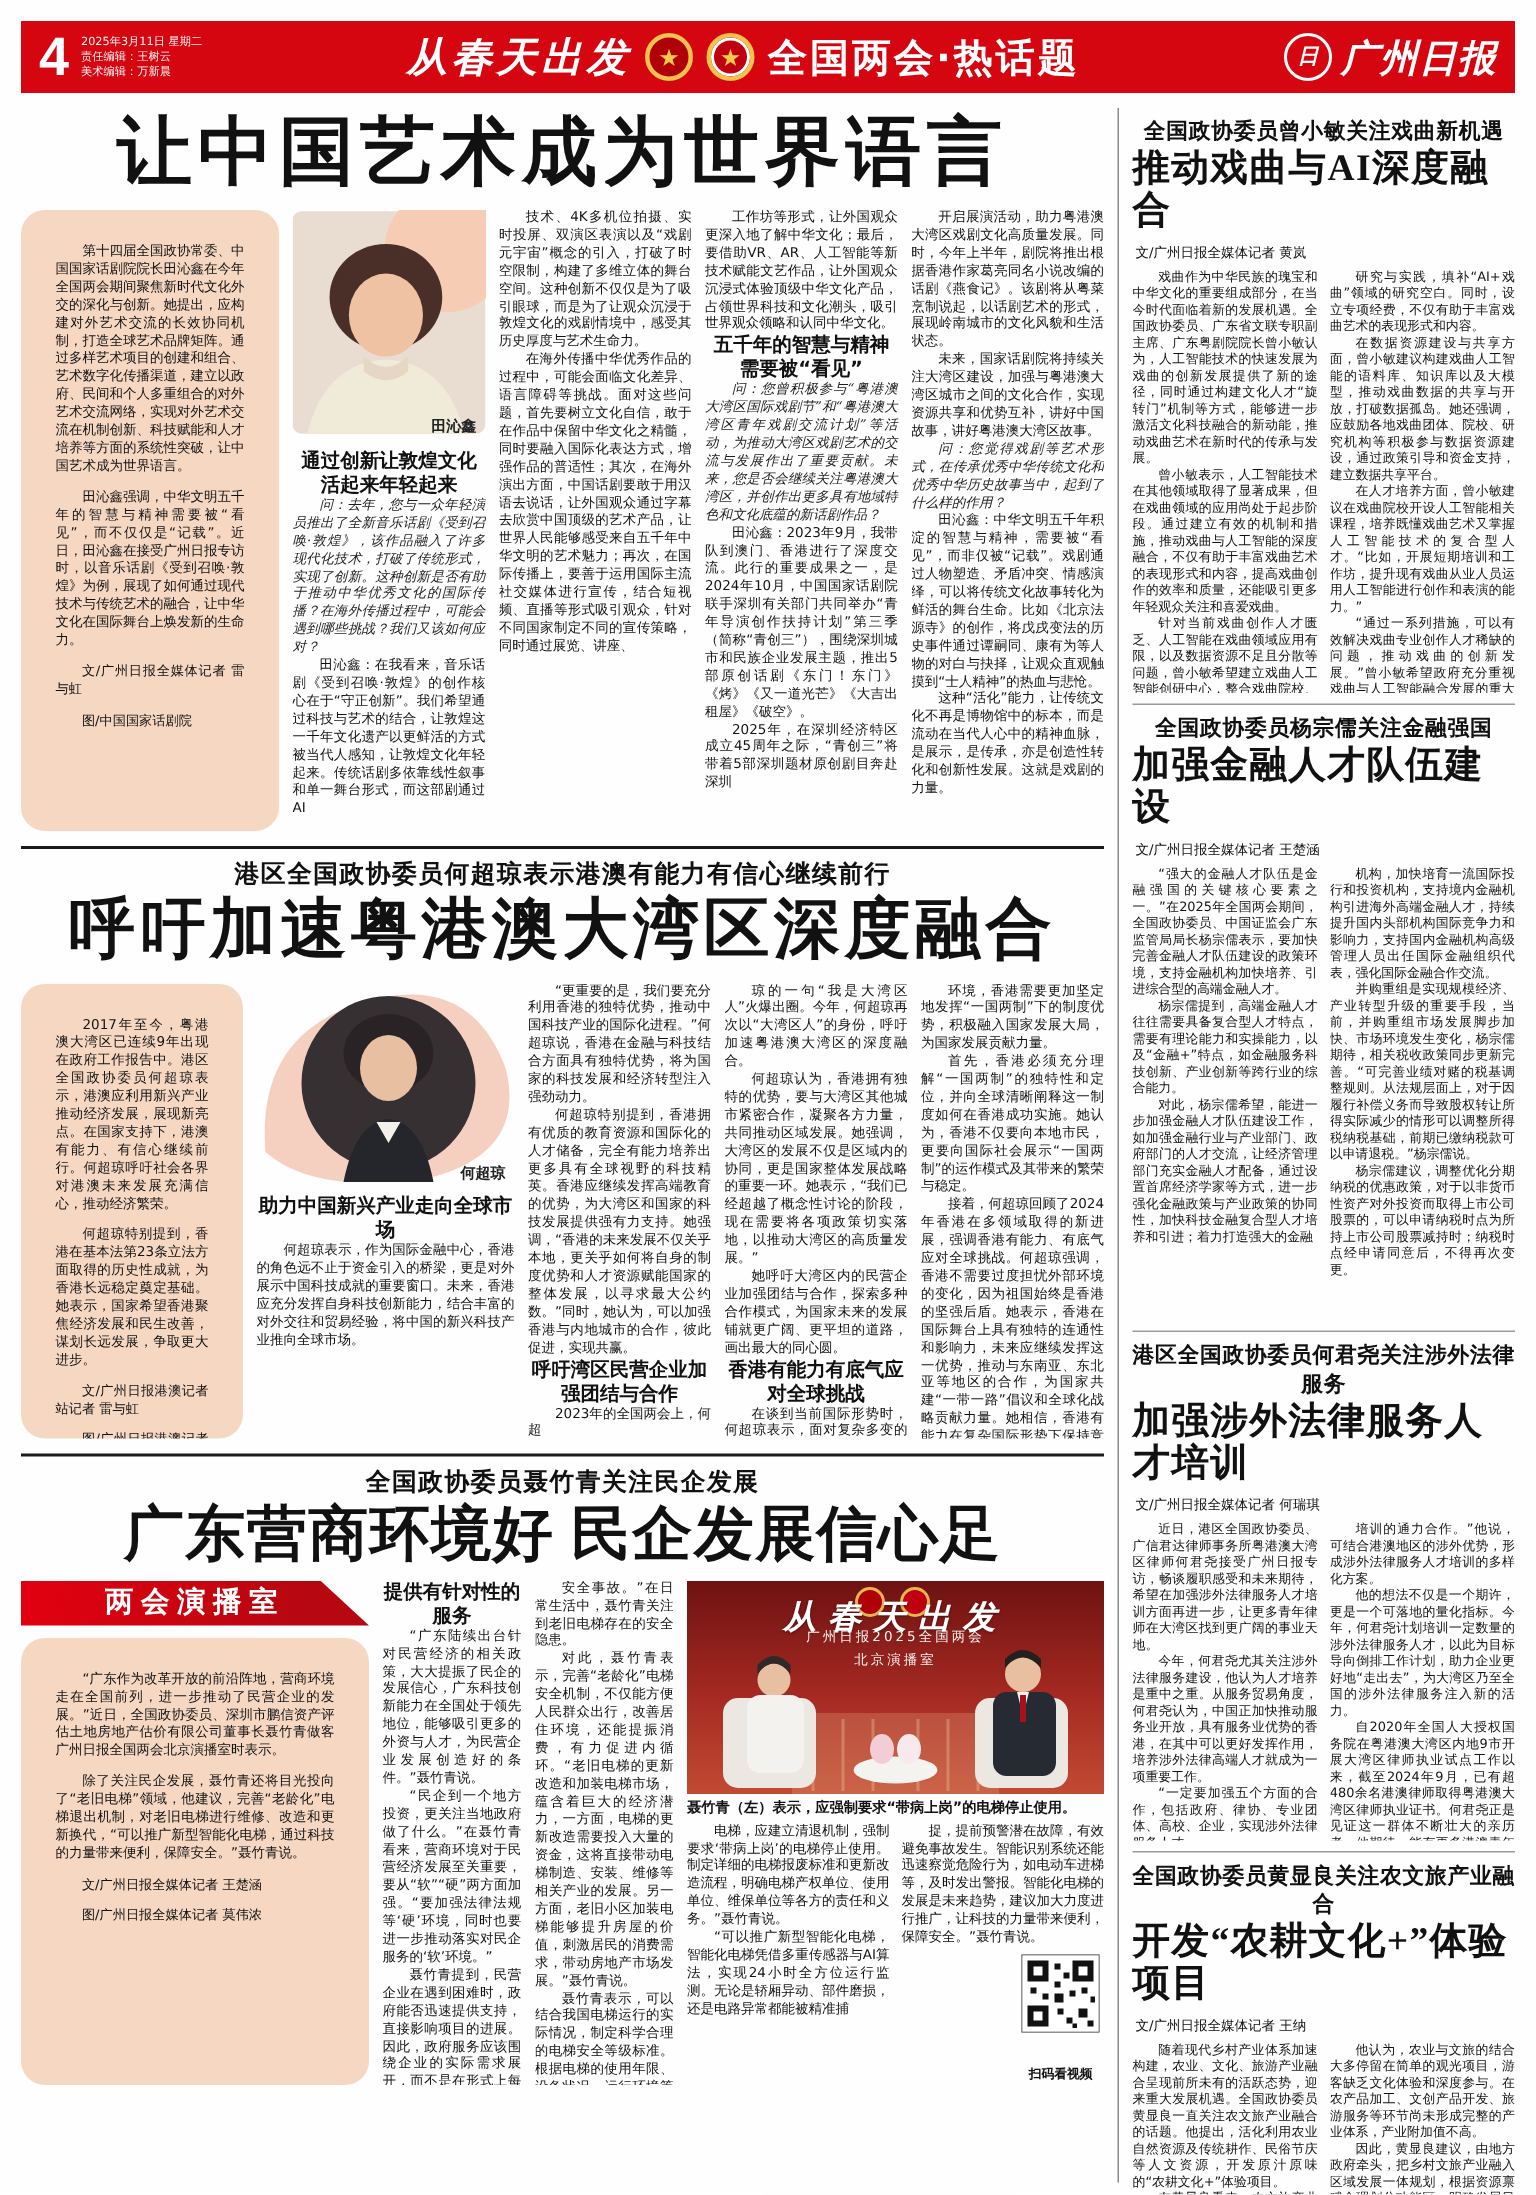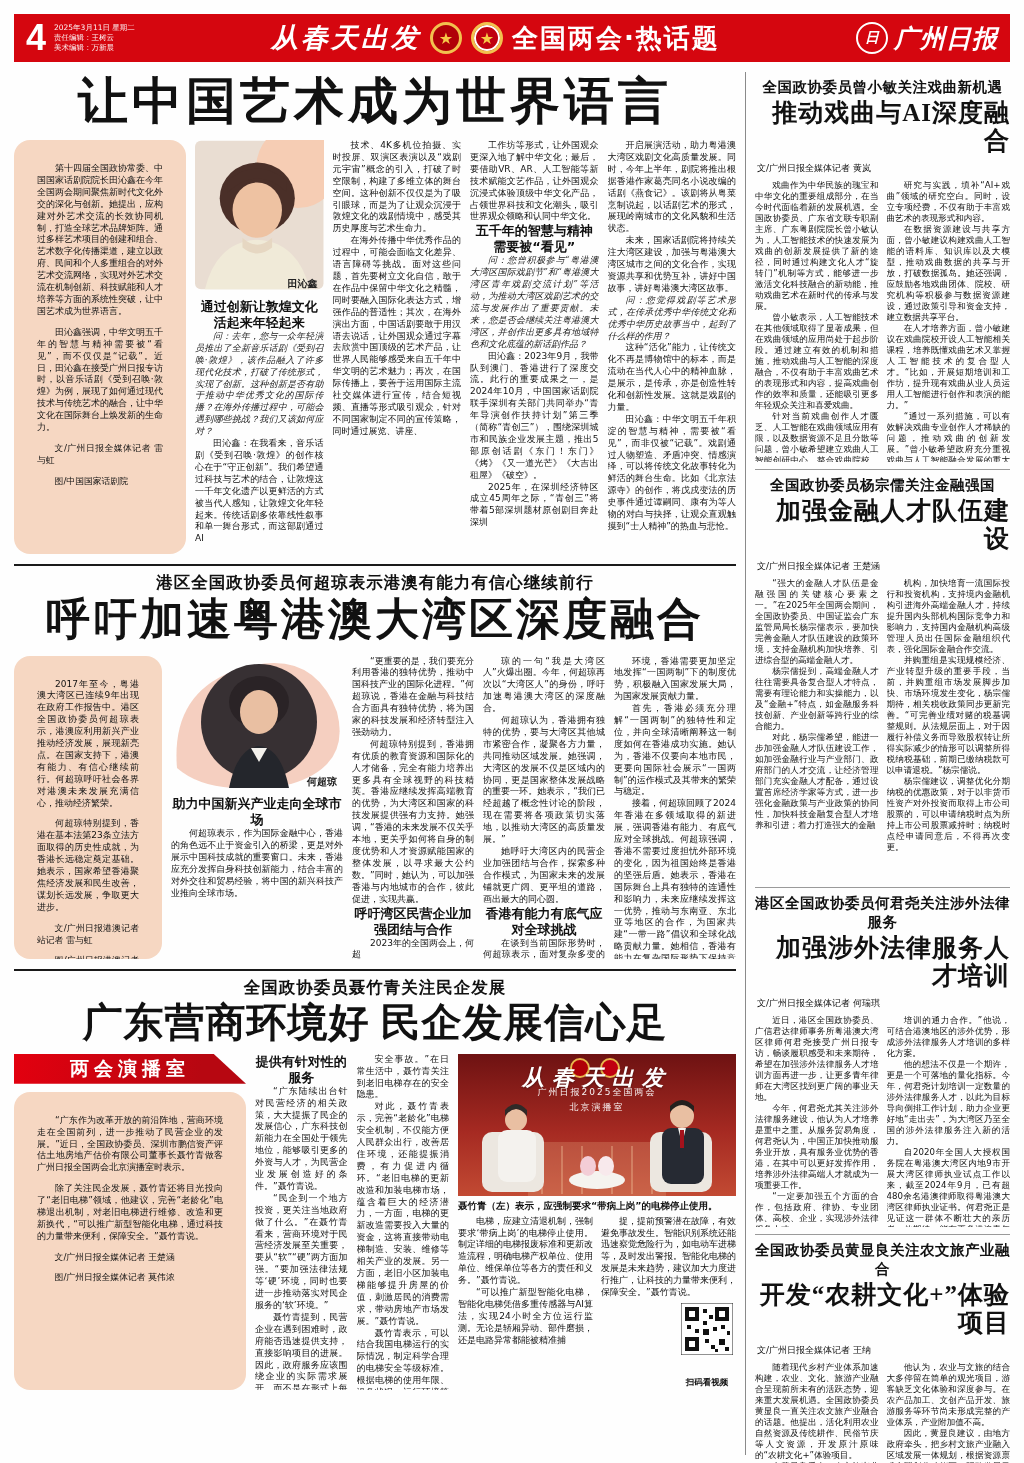--- a/index.html
+++ b/index.html
@@ -69,21 +69,21 @@
   .studio{position:relative;width:278px;height:142px;}
   .studio-overlay{position:absolute;left:0;top:4px;width:100%;text-align:center;color:#fff;pointer-events:none;}
   .studio-title{font-family:"Liberation Serif","DejaVu Serif",serif;font-style:italic;font-weight:900;
                 font-size:22px;letter-spacing:8px;text-shadow:0 1px 2px rgba(0,0,0,.4);margin-top:14px;}
   .studio-sub{font-size:9px;letter-spacing:2px;margin-top:3px;opacity:.95;}
   .qr-wrap{width:58px;margin:4px 0 0 auto;text-align:center;}
   .qr-cap{font-size:8.5px;margin-top:18px;font-weight:600;}
   
   .sidebar article{margin-bottom:4px;}
   .s-kicker{font-size:14.5px;font-weight:700;text-align:center;letter-spacing:.5px;margin:6px 0 2px;}
-  .s-headline{font-family:"Liberation Serif","DejaVu Serif",serif;font-weight:900;text-align:right;
+  .s-headline{font-family:"Liberation Serif","DejaVu Serif",serif;font-weight:900;text-align:left;
               font-size:25px;letter-spacing:1px;margin:2px 0 8px;line-height:1.1;}
   .s-byline{font-size:9px;margin:0 2px 5px;}
   .s-cols{display:flex;gap:8px;font-size:8.6px;line-height:11px;text-align:justify;}
   .s-sep{border:none;border-top:1px solid #9a9a9a;margin:7px 0 3px;}
   .h-r1{height:282px;}.h-r2{height:302px;}.h-r3{height:212px;}.h-r4{height:238px;}
 </style>
 </head>
 <body>
 
 <div class="page">
@@ -147,22 +147,22 @@
               <p class="seg-p">工作坊等形式，让外国观众更深入地了解中华文化；最后，要借助VR、AR、人工智能等新技术赋能文艺作品，让外国观众沉浸式体验顶级中华文化产品，占领世界科技和文化潮头，吸引世界观众领略和认同中华文化。</p>
               <p class="seg-sub">五千年的智慧与精神需要被“看见”</p>
               <p class="seg-q">问：您曾积极参与“粤港澳大湾区国际戏剧节”和“粤港澳大湾区青年戏剧交流计划”等活动，为推动大湾区戏剧艺术的交流与发展作出了重要贡献。未来，您是否会继续关注粤港澳大湾区，并创作出更多具有地域特色和文化底蕴的新话剧作品？</p>
               <p class="seg-p">田沁鑫：2023年9月，我带队到澳门、香港进行了深度交流。此行的重要成果之一，是2024年10月，中国国家话剧院联手深圳有关部门共同举办“青年导演创作扶持计划”第三季（简称“青创三”），围绕深圳城市和民族企业发展主题，推出5部原创话剧《东门！东门》《烤》《又一道光芒》《大吉出租屋》《破空》。</p>
               <p class="seg-p">2025年，在深圳经济特区成立45周年之际，“青创三”将带着5部深圳题材原创剧目奔赴深圳</p>
             </div>
           <div class="col">
               <p class="seg-p">开启展演活动，助力粤港澳大湾区戏剧文化高质量发展。同时，今年上半年，剧院将推出根据香港作家葛亮同名小说改编的话剧《燕食记》。该剧将从粤菜烹制说起，以话剧艺术的形式，展现岭南城市的文化风貌和生活状态。</p>
               <p class="seg-p">未来，国家话剧院将持续关注大湾区建设，加强与粤港澳大湾区城市之间的文化合作，实现资源共享和优势互补，讲好中国故事，讲好粤港澳大湾区故事。</p>
               <p class="seg-q">问：您觉得戏剧等艺术形式，在传承优秀中华传统文化和优秀中华历史故事当中，起到了什么样的作用？</p>
+              <p class="seg-p">田沁鑫：中华文明五千年积淀的智慧与精神，需要被“看见”，而非仅被“记载”。戏剧通过人物塑造、矛盾冲突、情感演绎，可以将传统文化故事转化为鲜活的舞台生命。比如《北京法源寺》的创作，将戊戌变法的历史事件通过谭嗣同、康有为等人物的对白与抉择，让观众直观触摸到“士人精神”的热血与悲怆。</p>
               <p class="seg-p">这种“活化”能力，让传统文化不再是博物馆中的标本，而是流动在当代人心中的精神血脉，是展示，是传承，亦是创造性转化和创新性发展。这就是戏剧的力量。</p>
-              <p class="seg-p">田沁鑫：中华文明五千年积淀的智慧与精神，需要被“看见”，而非仅被“记载”。戏剧通过人物塑造、矛盾冲突、情感演绎，可以将传统文化故事转化为鲜活的舞台生命。比如《北京法源寺》的创作，将戊戌变法的历史事件通过谭嗣同、康有为等人物的对白与抉择，让观众直观触摸到“士人精神”的热血与悲怆。</p>
             </div>
         </div>
       </article>
 
       <hr class="sep">
 
       <article>
         <div class="kicker">港区全国政协委员何超琼表示港澳有能力有信心继续前行</div>
         <h1 class="headline-l">呼吁加速粤港澳大湾区深度融合</h1>
         <div class="cols a2-body">

